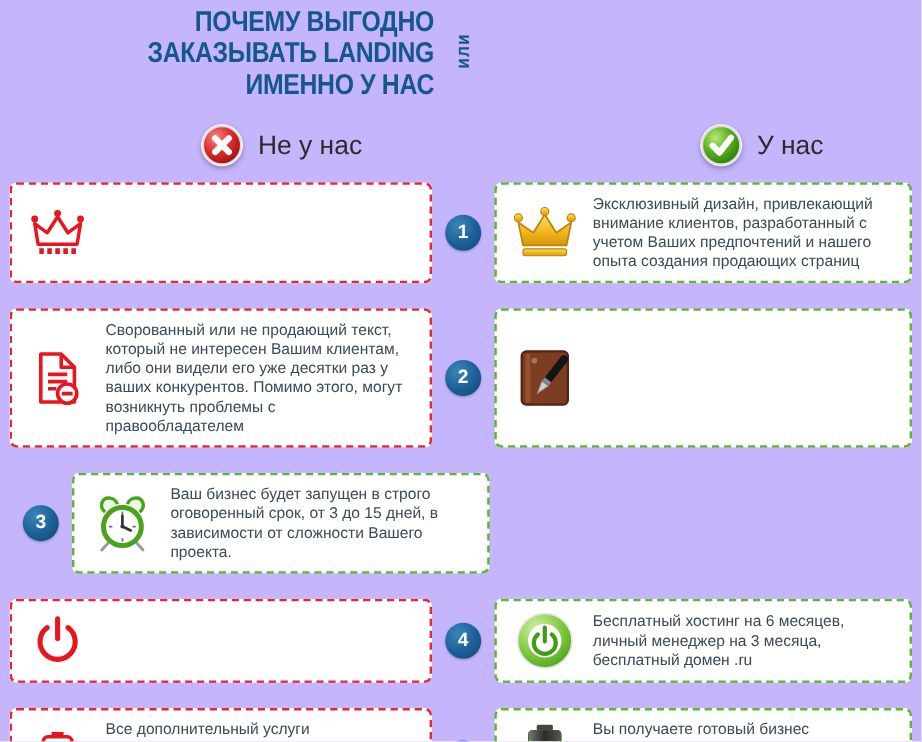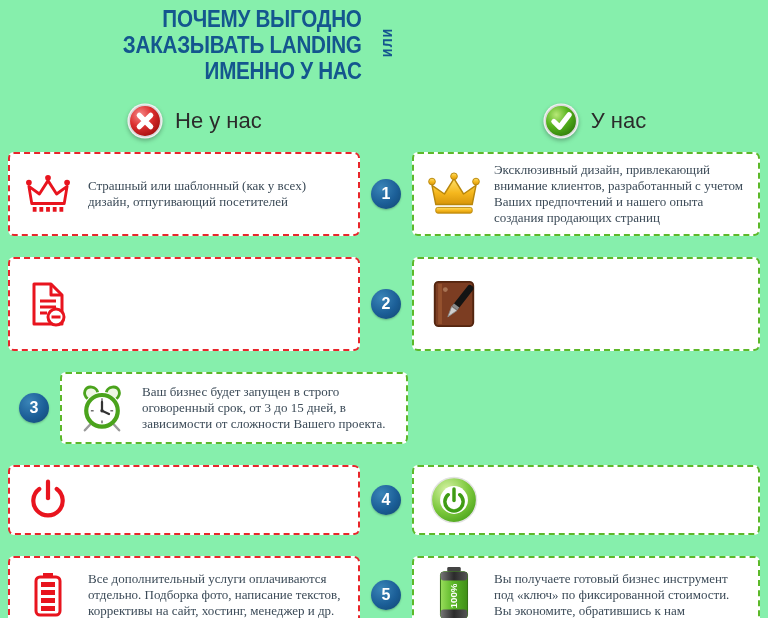--- a/index.html
+++ b/index.html
@@ -1,47 +1,47 @@
 <!DOCTYPE html>
 <html><head>
 <meta charset="utf-8">
 <style>
   html,body{margin:0;padding:0;background:#fff;}
-  .page{position:relative;width:768px;height:618px;overflow:hidden;background:#86efac;
+  .page{position:relative;width:768px;height:618px;overflow:hidden;background:#c4b5fd;
         font-family:"Liberation Sans","DejaVu Sans",sans-serif;}
   
   .title-row{display:flex;align-items:flex-start;padding-top:6px;}
   .title-left{width:362px;text-align:right;}
   .title-left .t-inner{display:inline-block;transform:scaleX(.86);transform-origin:100% 0;
       color:#14568e;font-weight:bold;font-size:24px;line-height:26px;letter-spacing:-.3px;}
   .or-col{width:50px;display:flex;align-items:center;justify-content:center;height:72px;}
   .or-col span{writing-mode:vertical-rl;transform:rotate(180deg) scaleY(.9);color:#14568e;
       font-weight:bold;font-size:16px;letter-spacing:1px;}
   .title-right{padding-top:13px;}
   .title-right .t-inner{display:inline-block;transform:scaleX(.86);transform-origin:0 0;
       color:#14568e;font-weight:bold;font-size:24px;line-height:28px;letter-spacing:-.3px;}
   
-  .col-heads{display:flex;align-items:center;margin-top:16px;height:42px;}
+  .col-heads{display:flex;align-items:center;margin-top:16px;height:42px;padding-left:40px;}
   .col-head{display:flex;align-items:center;gap:11px;}
   .col-head.left{margin-left:126px;}
   .col-head.right{margin-left:280px;}
   .col-head .label{font-size:22px;color:#2b2b2b;}
   .badge{filter:drop-shadow(0 2px 2px rgba(0,0,0,.28));}
   
   .rows{padding:10px 8px 0 8px;}
   .row{display:flex;align-items:stretch;margin-bottom:21px;}
   .box{box-sizing:border-box;display:flex;align-items:center;background:#fff;
        border-radius:6px;padding:8px 12px;}
   .box.left{width:352px;border:2px dashed #e8262b;}
   .box.right{width:348px;border:2px dashed #5cb829;}
   .r1 .box{min-height:84px}.r2 .box{min-height:94px}.r3 .box{min-height:68px}
   .r4 .box{min-height:54px}.r5 .box{min-height:70px}
   .icon-wrap{flex:0 0 56px;display:flex;align-items:center;justify-content:center;margin-right:12px;}
   .box.left .icon-wrap{flex-basis:52px;margin-right:14px;}
-  .box-text{margin:0;font-size:13px;line-height:16px;color:#3b4a57;font-family:Liberation Serif, serif;}
+  .box-text{margin:0;font-size:13px;line-height:16px;color:#3b4a57;}
   .center{width:52px;display:flex;align-items:center;justify-content:center;}
   .num{width:30px;height:30px;border-radius:50%;
        background:radial-gradient(circle at 35% 30%,#3a85b8 0%,#1b5e97 55%,#11466f 100%);
        color:#fff;font-weight:bold;font-size:16px;display:flex;align-items:center;justify-content:center;
        box-shadow:0 1px 2px rgba(0,0,0,.25);}
 </style>
 </head>
 <body>
 
 <div class="page">
@@ -98,21 +98,20 @@
       <div class="box left">
         <span class="icon-wrap">
           <svg width="48" height="42" viewBox="0 0 48 44">
             <path d="M7 32 L4 14 L15 22 L24 8 L33 22 L44 14 L41 32 Z" fill="none" stroke="#e8141e" stroke-width="3" stroke-linejoin="round"></path>
             <circle cx="4" cy="10" r="3" fill="#e8141e"></circle>
             <circle cx="24" cy="5" r="3" fill="#e8141e"></circle>
             <circle cx="44" cy="10" r="3" fill="#e8141e"></circle>
             <path d="M8 38 h32" stroke="#e8141e" stroke-width="5" stroke-dasharray="4 3"></path>
           </svg>
         </span>
-        <p class="box-text">Страшный или шаблонный (как у всех) дизайн, отпугивающий посетителей</p>
       </div>
       <div class="center">
         <div class="num">1</div>
       </div>
       <div class="box right">
         <span class="icon-wrap">
           <svg width="54" height="44" viewBox="0 0 56 46">
             <defs>
               <linearGradient id="goldgrad" x1="0" y1="0" x2="0" y2="1">
                 <stop offset="0%" stop-color="#ffe06a"></stop>
@@ -135,20 +134,21 @@
       <div class="box left">
         <span class="icon-wrap">
           <svg width="40" height="48" viewBox="0 0 40 48">
             <path d="M6 4 H23 L34 15 V44 H6 Z" fill="none" stroke="#e8141e" stroke-width="3" stroke-linejoin="round"></path>
             <path d="M23 4 V15 H34" fill="none" stroke="#e8141e" stroke-width="3" stroke-linejoin="round"></path>
             <path d="M12 21 H28 M12 27 H28 M12 33 H19" stroke="#e8141e" stroke-width="3"></path>
             <circle cx="28" cy="37" r="8" fill="#fff" stroke="#e8141e" stroke-width="3"></circle>
             <path d="M23.5 37 h9" stroke="#e8141e" stroke-width="3"></path>
           </svg>
         </span>
+        <p class="box-text">Сворованный или не продающий текст, который не интересен Вашим клиентам, либо они видели его уже десятки раз у ваших конкурентов. Помимо этого, могут возникнуть проблемы с правообладателем</p>
       </div>
       <div class="center">
         <div class="num">2</div>
       </div>
       <div class="box right">
         <span class="icon-wrap">
           <svg width="50" height="50" viewBox="0 0 52 52">
             <rect x="6" y="3" width="40" height="46" rx="4" fill="#7c3d22" stroke="#53250f" stroke-width="2"></rect>
             <rect x="9.5" y="5" width="4" height="42" fill="#94512e"></rect>
             <circle cx="17" cy="11" r="2.5" fill="#b98a6a" opacity=".7"></circle>
@@ -205,20 +205,21 @@
                   <stop offset="60%" stop-color="#7cc83c"></stop>
                   <stop offset="100%" stop-color="#4aa31c"></stop>
               </radialGradient>
             </defs>
             <circle cx="26" cy="26" r="23.5" fill="url(#powergrad)" stroke="#e3e3e3" stroke-width="1.5"></circle>
             <circle cx="26" cy="26" r="14.5" fill="#fff"></circle>
             <path d="M20 20.5 A9.5 9.5 0 1 0 32 20.5" fill="none" stroke="#3f9c14" stroke-width="3.6" stroke-linecap="round"></path>
             <path d="M26 14.5 V26.5" stroke="#3f9c14" stroke-width="3.6" stroke-linecap="round"></path>
           </svg>
         </span>
+        <p class="box-text">Бесплатный хостинг на 6 месяцев, личный менеджер на 3 месяца, бесплатный домен .ru</p>
       </div>
     </div>
 
     <div class="row r5">
       <div class="box left">
         <span class="icon-wrap">
           <svg width="36" height="48" viewBox="0 0 36 48">
             <rect x="13" y="2" width="10" height="4" fill="#e8141e"></rect>
             <rect x="6" y="6" width="24" height="38" rx="4" fill="none" stroke="#e8141e" stroke-width="3"></rect>
             <rect x="11" y="11" width="14" height="5" fill="#e8141e"></rect>

